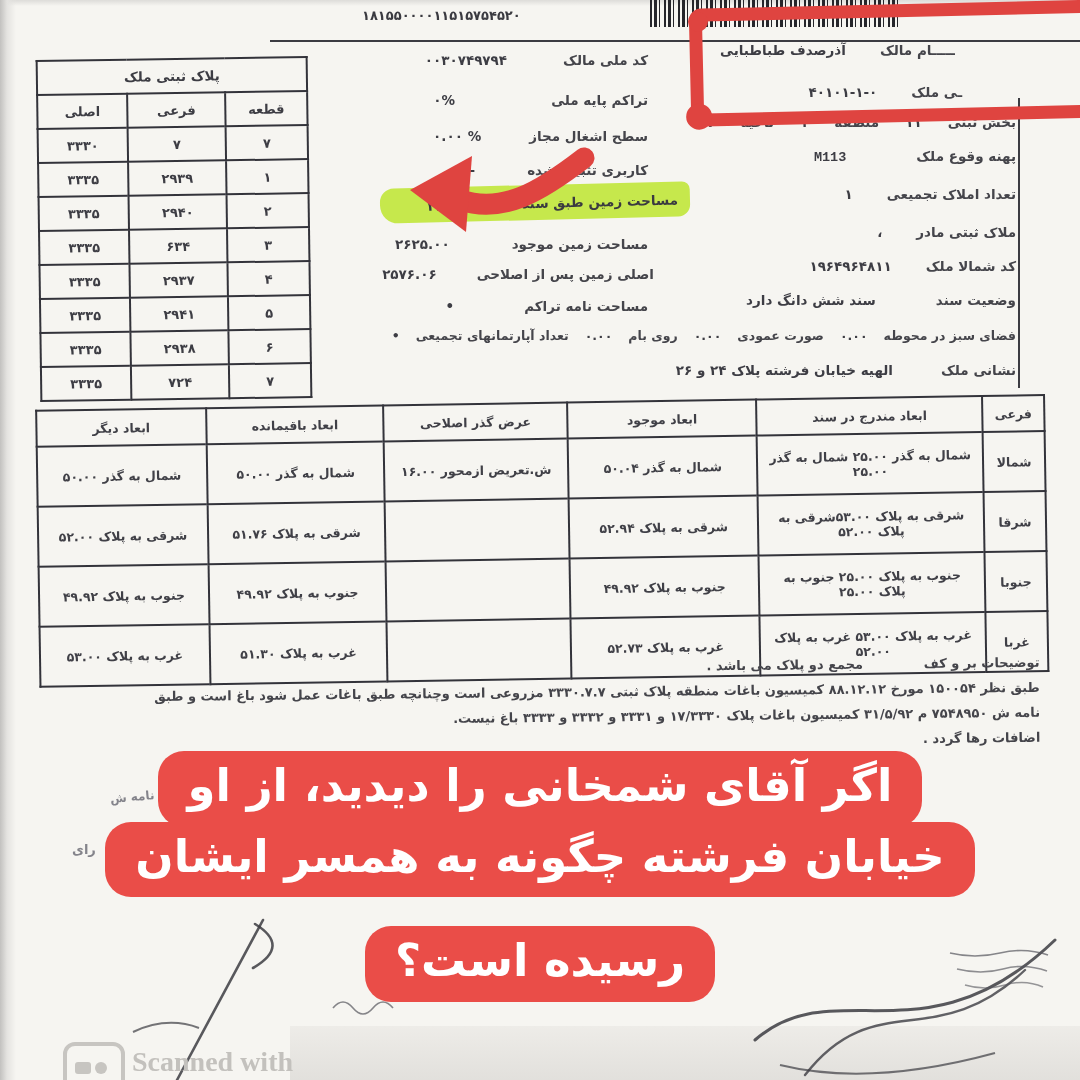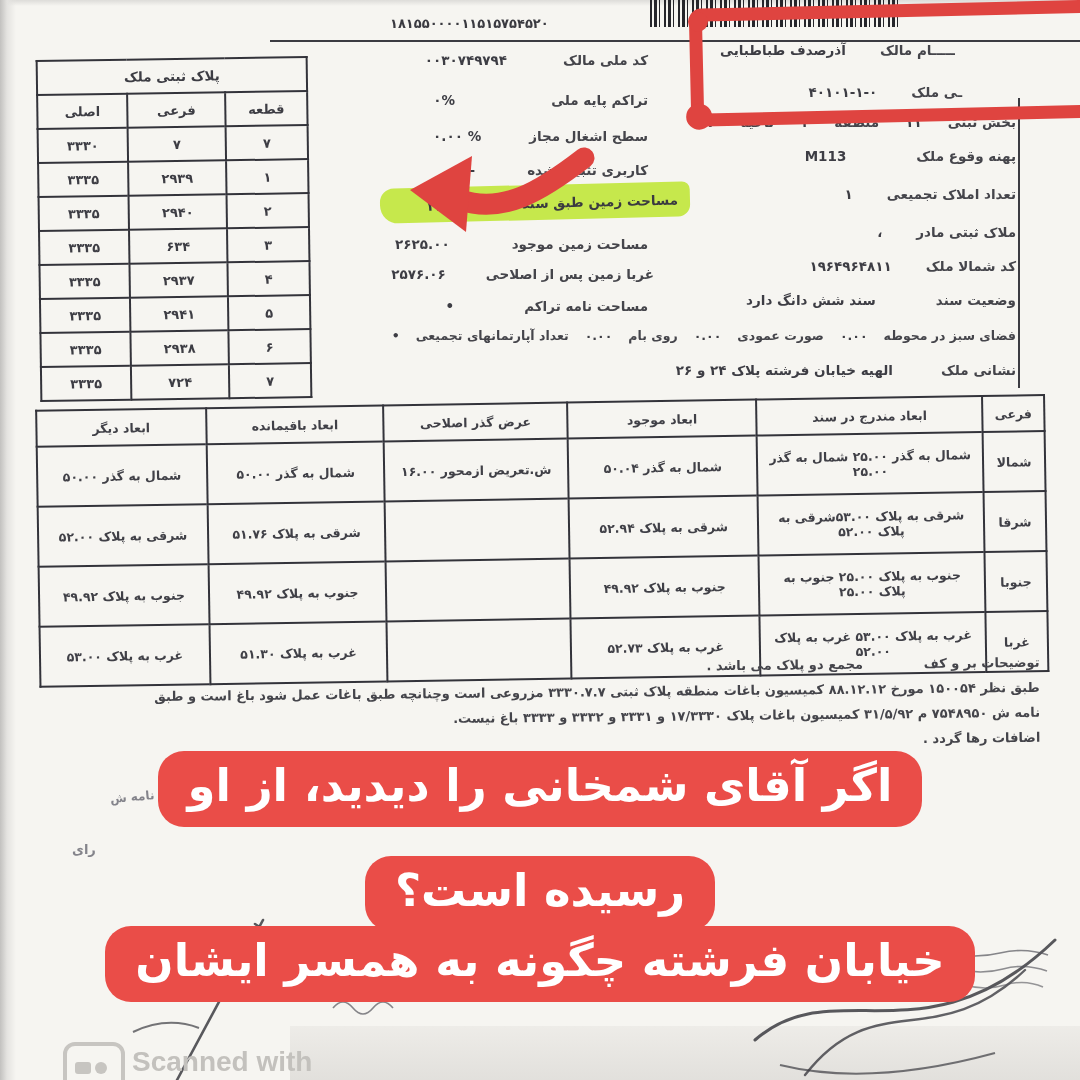--- a/index.html
+++ b/index.html
@@ -18,21 +18,21 @@
     background:linear-gradient(#ebe9e5,#dbd9d5);opacity:.75;}
   .hline{background:#3c3c42;height:2px;}
   .vline{background:#3c3c42;width:2px;}
   
   .field{position:absolute;direction:rtl;display:flex;align-items:baseline;gap:34px;
     font-size:13.5px;font-weight:600;color:#45454b;white-space:nowrap;}
   .field .lbl{letter-spacing:.3px;}
   .field .val{font-weight:700;color:#3d3d44;}
   .field.small{font-size:12.5px;gap:16px;}
   
-  .serial{left:362px;top:16px;font-size:13px;font-weight:700;letter-spacing:3px;color:#3a3a40;direction:ltr;margin-left:28px;}
+  .serial{left:362px;top:8px;font-size:13px;font-weight:700;letter-spacing:3px;color:#3a3a40;direction:ltr;}
   .barcode{left:650px;top:0;width:250px;height:27px;
     background:repeating-linear-gradient(90deg,#26262b 0 2px,transparent 2px 4px,#26262b 4px 7px,transparent 7px 9px,#26262b 9px 10px,transparent 10px 14px);}
   
   .owner-box{left:690px;top:4px;width:400px;height:92px;border:13px solid #df4440;
     border-radius:12px;transform:rotate(-1.3deg);z-index:6;}
   .owner-box .dot{position:absolute;width:26px;height:26px;border-radius:50%;background:#df4440;}
   .owner-field{left:720px;top:42px;z-index:5;}
   
   table{border-collapse:collapse;direction:rtl;}
   .plot-table{left:38px;top:58px;transform:rotate(-0.8deg);}
@@ -59,21 +59,21 @@
   .overlay .line{margin:-5px 12px;text-align:center;}
   .overlay .pill{display:inline-block;background:#ea4d48;color:#fff;
     font-size:45px;font-weight:800;border-radius:26px;padding:6px 30px 12px;
     letter-spacing:.5px;}
   .overlay .gap-line{margin-top:34px;}
   
   .frag{color:#84848b;font-weight:600;z-index:3;}
   .cs-logo{left:63px;top:1042px;width:54px;height:52px;border:4px solid #c7c5c1;border-radius:12px;z-index:4;}
   .cs-logo i{position:absolute;display:block;background:#c7c5c1;border-radius:3px;}
   .scanned{left:132px;top:1046px;font-size:28px;font-weight:600;color:#c3c1bd;z-index:4;
-    font-family:Liberation Sans, sans-serif;}
+    font-family:Liberation Serif, serif;}
   svg{position:absolute;overflow:visible;}
 </style>
 </head>
 <body>
 
 <div class="abs edge-top"></div>
 <div class="abs edge-left"></div>
 <div class="abs shadow-bottom"></div>
 
 <div class="abs serial">۱۸۱۵۵۰۰۰۰۱۱۵۱۵۷۵۴۵۲۰</div>
@@ -97,21 +97,21 @@
 <div class="field" style="top:114px;right:64px;gap:26px;">
   <span class="lbl">بخش ثبتی</span>
   <span class="val">۱۱</span>
   <span class="lbl">منطقه</span>
   <span class="val">۱</span>
   <span class="lbl">ناحیه</span>
   <span class="val">۷</span>
 </div>
 <div class="field" style="top:148px;right:64px;gap:70px;">
   <span class="lbl">پهنه وقوع ملک</span>
-  <span class="val" style="direction:ltr;">M113</span>
+  <span class="val" style="direction:ltr;font-family:Liberation Mono, monospace;">M113</span>
 </div>
 <div class="field" style="top:186px;right:64px;">
   <span class="lbl">تعداد املاک تجمیعی</span>
   <span class="val">۱</span>
 </div>
 <div class="field" style="top:224px;right:64px;">
   <span class="lbl">ملاک ثبتی مادر</span>
   <span class="val">،</span>
 </div>
 <div class="field" style="top:258px;right:64px;">
@@ -156,21 +156,21 @@
 
 <div class="abs green-row">
   <span class="lbl">مساحت زمین طبق سند</span>
   <span class="val">۲۶۲۵.۰۰</span>
 </div>
 <div class="field" style="top:236px;right:432px;gap:62px;">
   <span class="lbl">مساحت زمین موجود</span>
   <span class="val">۲۶۲۵.۰۰</span>
 </div>
 <div class="field" style="top:266px;right:426px;gap:40px;">
-  <span class="lbl">غربا زمین پس از اصلاحی</span>
+  <span class="lbl">اصلی زمین پس از اصلاحی</span>
   <span class="val">۲۵۷۶.۰۶</span>
 </div>
 <div class="field" style="top:298px;right:432px;gap:70px;">
   <span class="lbl">مساحت نامه تراکم</span>
   <span class="val">•</span>
 </div>
 
 <svg class="abs" style="left:408px;top:138px;z-index:7;" width="185" height="108" viewBox="0 0 185 108">
   <path d="M52 62 C 95 76, 132 54, 176 20" stroke="#df4440" stroke-width="21" fill="none" stroke-linecap="round"></path>
   <path d="M2 52 L64 18 L58 94 Z" fill="#df4440"></path>
@@ -305,21 +305,21 @@
 </svg>
 <svg class="abs" style="left:95px;top:912px;z-index:3;" width="330" height="168" viewBox="0 0 330 168">
   <path d="M160 12 q 36 22 -2 44" stroke="#3c3c42" stroke-width="2.6" fill="none" stroke-linecap="round" opacity="0.85"></path>
   <path d="M168 8 L 82 168" stroke="#3c3c42" stroke-width="2.6" fill="none" stroke-linecap="round" opacity="0.85"></path>
   <path d="M38 120 q 34 -16 66 -4" stroke="#3c3c42" stroke-width="2" fill="none" opacity="0.7"></path>
   <path d="M238 96 q 10 -12 20 0 q 10 12 20 0 q 10 -12 20 0" stroke="#55555c" stroke-width="1.6" fill="none" opacity="0.7"></path>
 </svg>
 
 <div class="abs overlay">
   <div class="line"><span class="pill">اگر آقای شمخانی را دیدید، از او</span></div>
+  <div class="line"><span class="pill">خیابان فرشته چگونه به همسر ایشان</span></div>
   <div class="line gap-line"><span class="pill">رسیده است؟</span></div>
-  <div class="line"><span class="pill">خیابان فرشته چگونه به همسر ایشان</span></div>
 </div>
 
 <div class="abs cs-logo">
   <i style="left:8px;top:16px;width:16px;height:12px;"></i>
   <i style="left:28px;top:16px;width:12px;height:12px;border-radius:50%;"></i>
 </div>
 <div class="abs scanned">Scanned with</div>
 
 </body></html>

